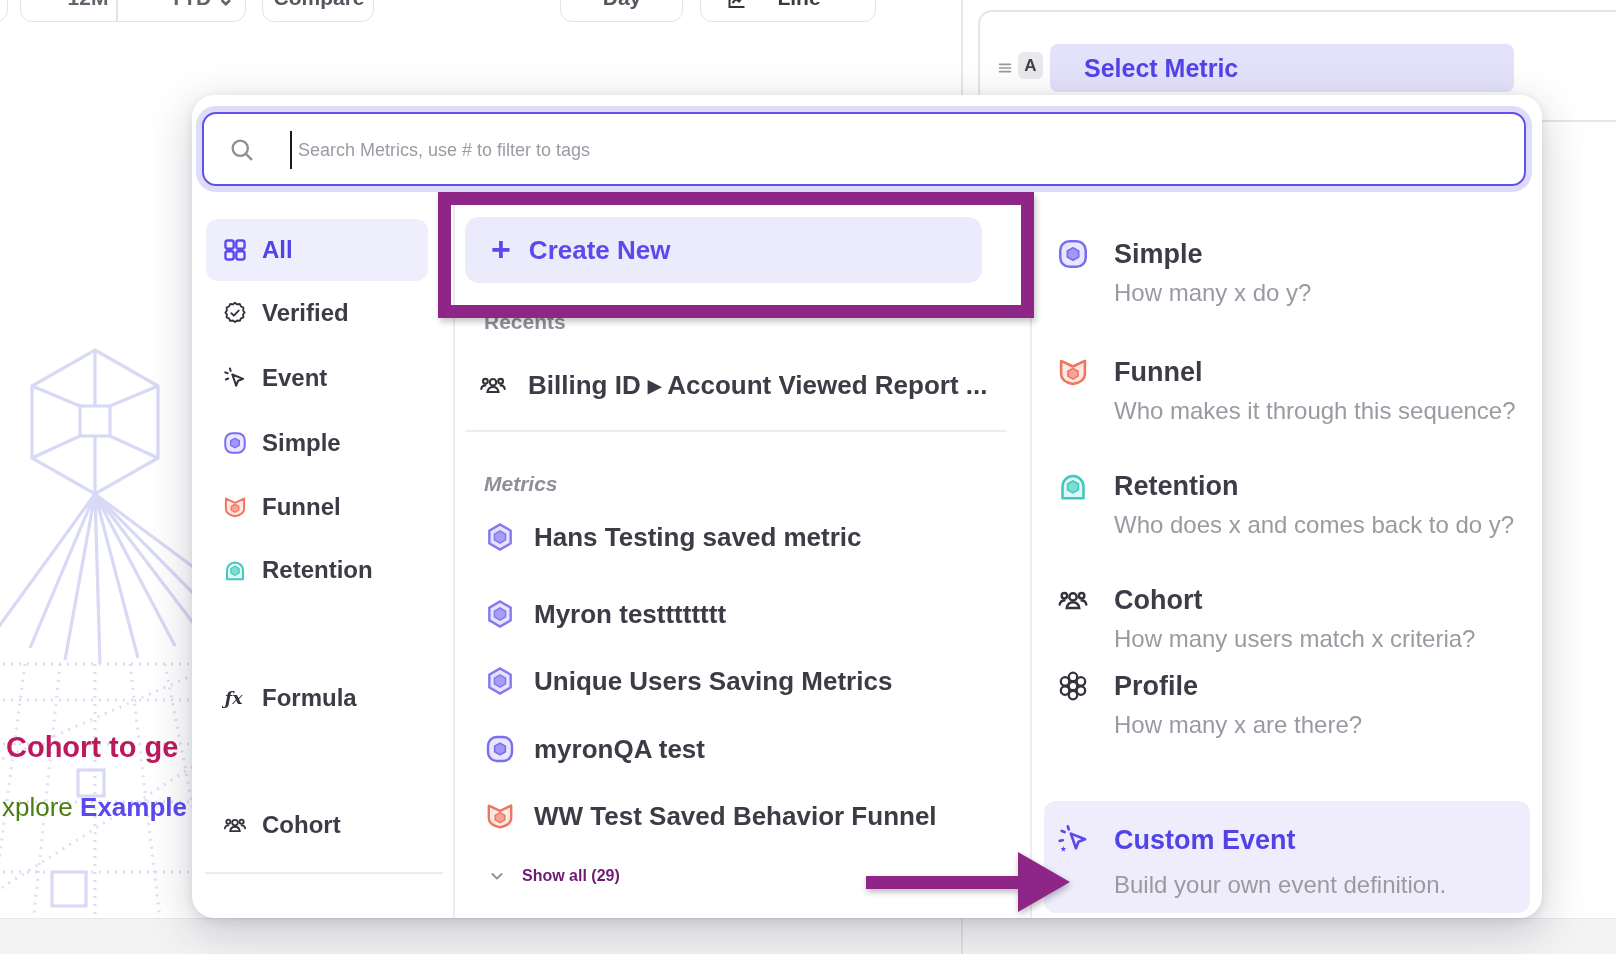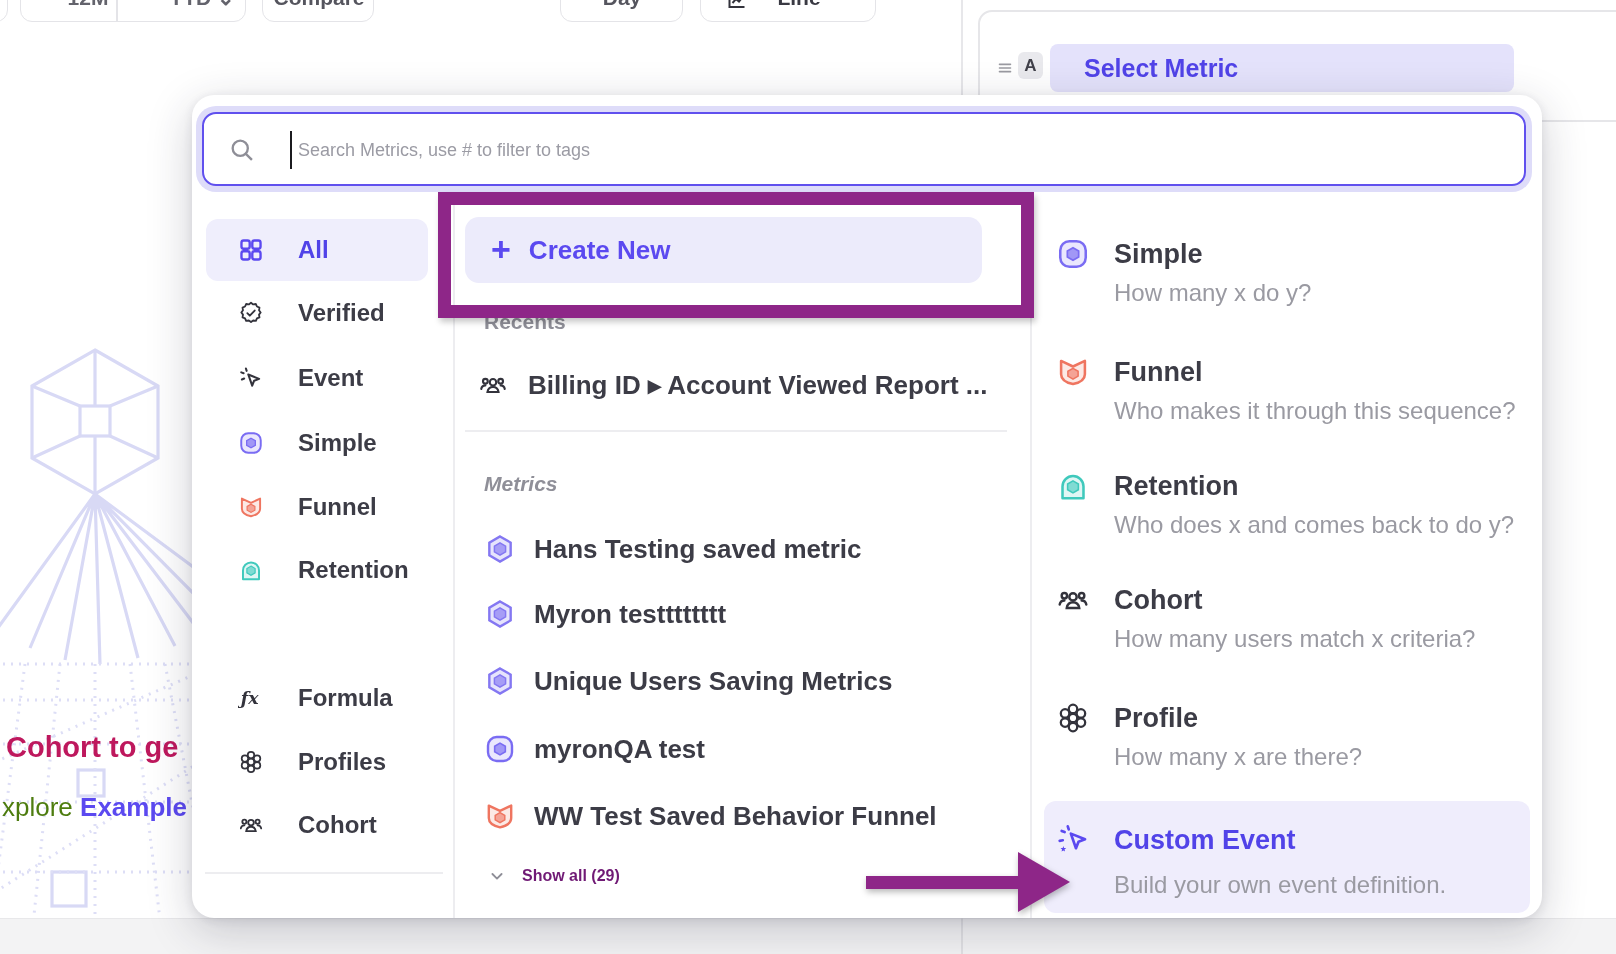--- a/index.html
+++ b/index.html
@@ -34,21 +34,21 @@
                box-shadow:0 0 0 6px #dedcf9;box-sizing:border-box;}
   .search-ic{left:24px;top:22px;width:28px;height:28px;color:#8e8e97;}
   .caret{left:86px;top:17px;width:2px;height:38px;background:#1b1b1f;}
   .search-input{left:92px;top:0;width:1200px;height:70px;border:none;outline:none;background:transparent;
                 font-family:"Liberation Sans",sans-serif;font-size:18px;color:#3c3c46;}
   .search-input::placeholder{color:#9b9ba4;}
 
   .vdiv{width:1.5px;background:#ededf0;top:105px;height:718px;}
   .hdiv{height:1.5px;background:#ededf0;}
 
-  .side-item{left:14px;width:222px;height:62px;display:flex;align-items:center;gap:34px;padding-left:32px;box-sizing:border-box;border-radius:12px;}
+  .side-item{left:14px;width:222px;height:62px;display:flex;align-items:center;gap:14px;padding-left:16px;box-sizing:border-box;border-radius:12px;}
   .side-item.selected{background:#efeefc;}
   .side-item .lbl{font-size:24px;font-weight:600;color:#3c3c46;}
   .side-item.selected .lbl{color:#5143e8;}
   .ic{flex:none;}
   .ic24{width:26px;height:26px;}
   .ic30{width:30px;height:30px;}
   .ic32{width:32px;height:32px;}
   .ic34{width:34px;height:34px;}
 
   .create-btn{left:273px;top:122px;width:517px;height:66px;background:#ecebfb;border-radius:14px;
@@ -293,26 +293,20 @@
           <use href="#i-retention"></use>
         </svg>
       <span class="lbl">Retention</span>
     </div>
     <div class="a side-item" style="top:572px;">
       <svg class="ic ic24 ink" viewBox="0 0 24 24">
           <use href="#i-formula"></use>
         </svg>
       <span class="lbl">Formula</span>
     </div>
-    <div class="a side-item" style="top:636px;">
-      <svg class="ic ic24 ink" viewBox="0 0 24 24">
-          <use href="#i-profiles"></use>
-        </svg>
-      <span class="lbl">Profiles</span>
-    </div>
     <div class="a side-item" style="top:699px;">
       <svg class="ic ic24 ink" viewBox="0 0 24 24">
           <use href="#i-cohort"></use>
         </svg>
       <span class="lbl">Cohort</span>
     </div>
     <div class="a hdiv" style="left:13px;top:777px;width:238px;"></div>
     <div class="a side-item" style="top:808px;padding-left:24px;gap:11px;">
       
       
@@ -329,21 +323,21 @@
       <svg class="ic ic30 ink" viewBox="0 0 24 24">
           <use href="#i-cohort"></use>
         </svg>
       <span class="lbl">Billing ID ▸ Account Viewed Report ...</span>
     </div>
 
     <div class="a hdiv" style="left:273px;top:335px;width:542px;"></div>
 
     <div class="a sec-label" style="left:292px;top:377px;font-style:italic;">Metrics</div>
 
-    <div class="a mid-row" style="left:292px;top:436px;">
+    <div class="a mid-row" style="left:292px;top:424px;">
       <svg class="ic ic32 c-hex" viewBox="0 0 24 24">
           <use href="#i-hexagon"></use>
         </svg>
       <span class="lbl">Hans Testing saved metric</span>
     </div>
     <div class="a mid-row" style="left:292px;top:501px;">
       <svg class="ic ic32 c-hex" viewBox="0 0 24 24">
           <use href="#i-hexagon"></use>
         </svg>
       <span class="lbl">Myron testttttttt</span>
@@ -403,21 +397,21 @@
     </div>
     <div class="a type-row" style="top:466px;">
       <div class="type-title-row">
         <svg class="ic ic34 ink" viewBox="0 0 24 24">
             <use href="#i-cohort"></use>
           </svg>
         <span class="type-title">Cohort</span>
       </div>
       <div class="type-desc">How many users match x criteria?</div>
     </div>
-    <div class="a type-row" style="top:584px;">
+    <div class="a type-row" style="top:552px;">
       <div class="type-title-row">
         <svg class="ic ic34 ink" viewBox="0 0 24 24">
             <use href="#i-profiles"></use>
           </svg>
         <span class="type-title">Profile</span>
       </div>
       <div class="type-desc">How many x are there?</div>
     </div>
     <div class="a type-row highlighted" style="top:706px;">
       <div class="type-title-row">

